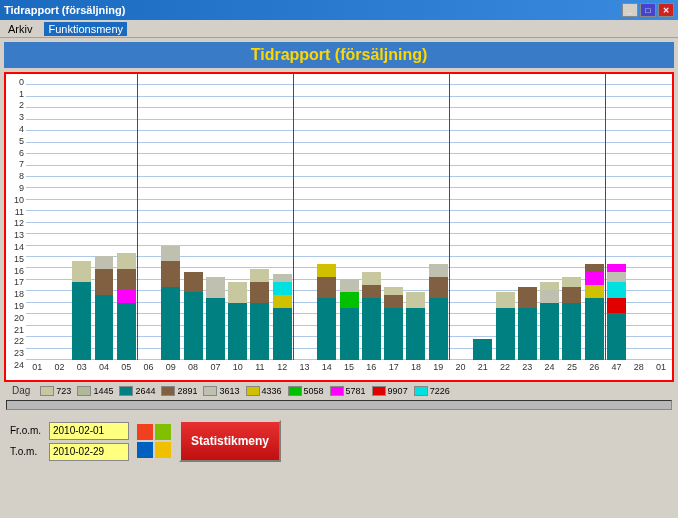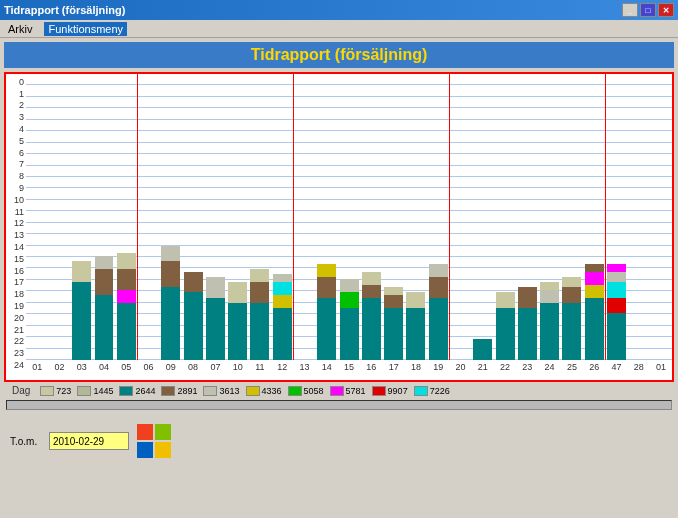--- a/index.html
+++ b/index.html
@@ -607,27 +607,32 @@
       </div>
     </div>
 
   <div class="scrollbar-area">
     <div class="scrollbar-track"></div>
   </div>
 
   <div class="bottom-panel">
     <div class="date-fields">
       <div class="date-row">
+        <span class="date-label">Fr.o.m.</span>
+        <input type="text" class="date-input" value="2010-02-01" style="">
+      </div>
+      <div class="date-row">
         <span class="date-label">T.o.m.</span>
         <input type="text" class="date-input" value="2010-02-29" style="">
       </div>
     </div>
 
     <div style="width:38px;height:38px;cursor:pointer;">
       <svg width="38" height="38" viewBox="0 0 38 38">
         <rect x="2" y="2" width="16" height="16" fill="#f04020"></rect>
         <rect x="20" y="2" width="16" height="16" fill="#80c000"></rect>
         <rect x="2" y="20" width="16" height="16" fill="#0060c0"></rect>
         <rect x="20" y="20" width="16" height="16" fill="#f0c000"></rect>
       </svg>
     </div>
+    <button class="action-btn red">Statistikmeny</button>
   </div>
 </div>
 
 </body></html>

